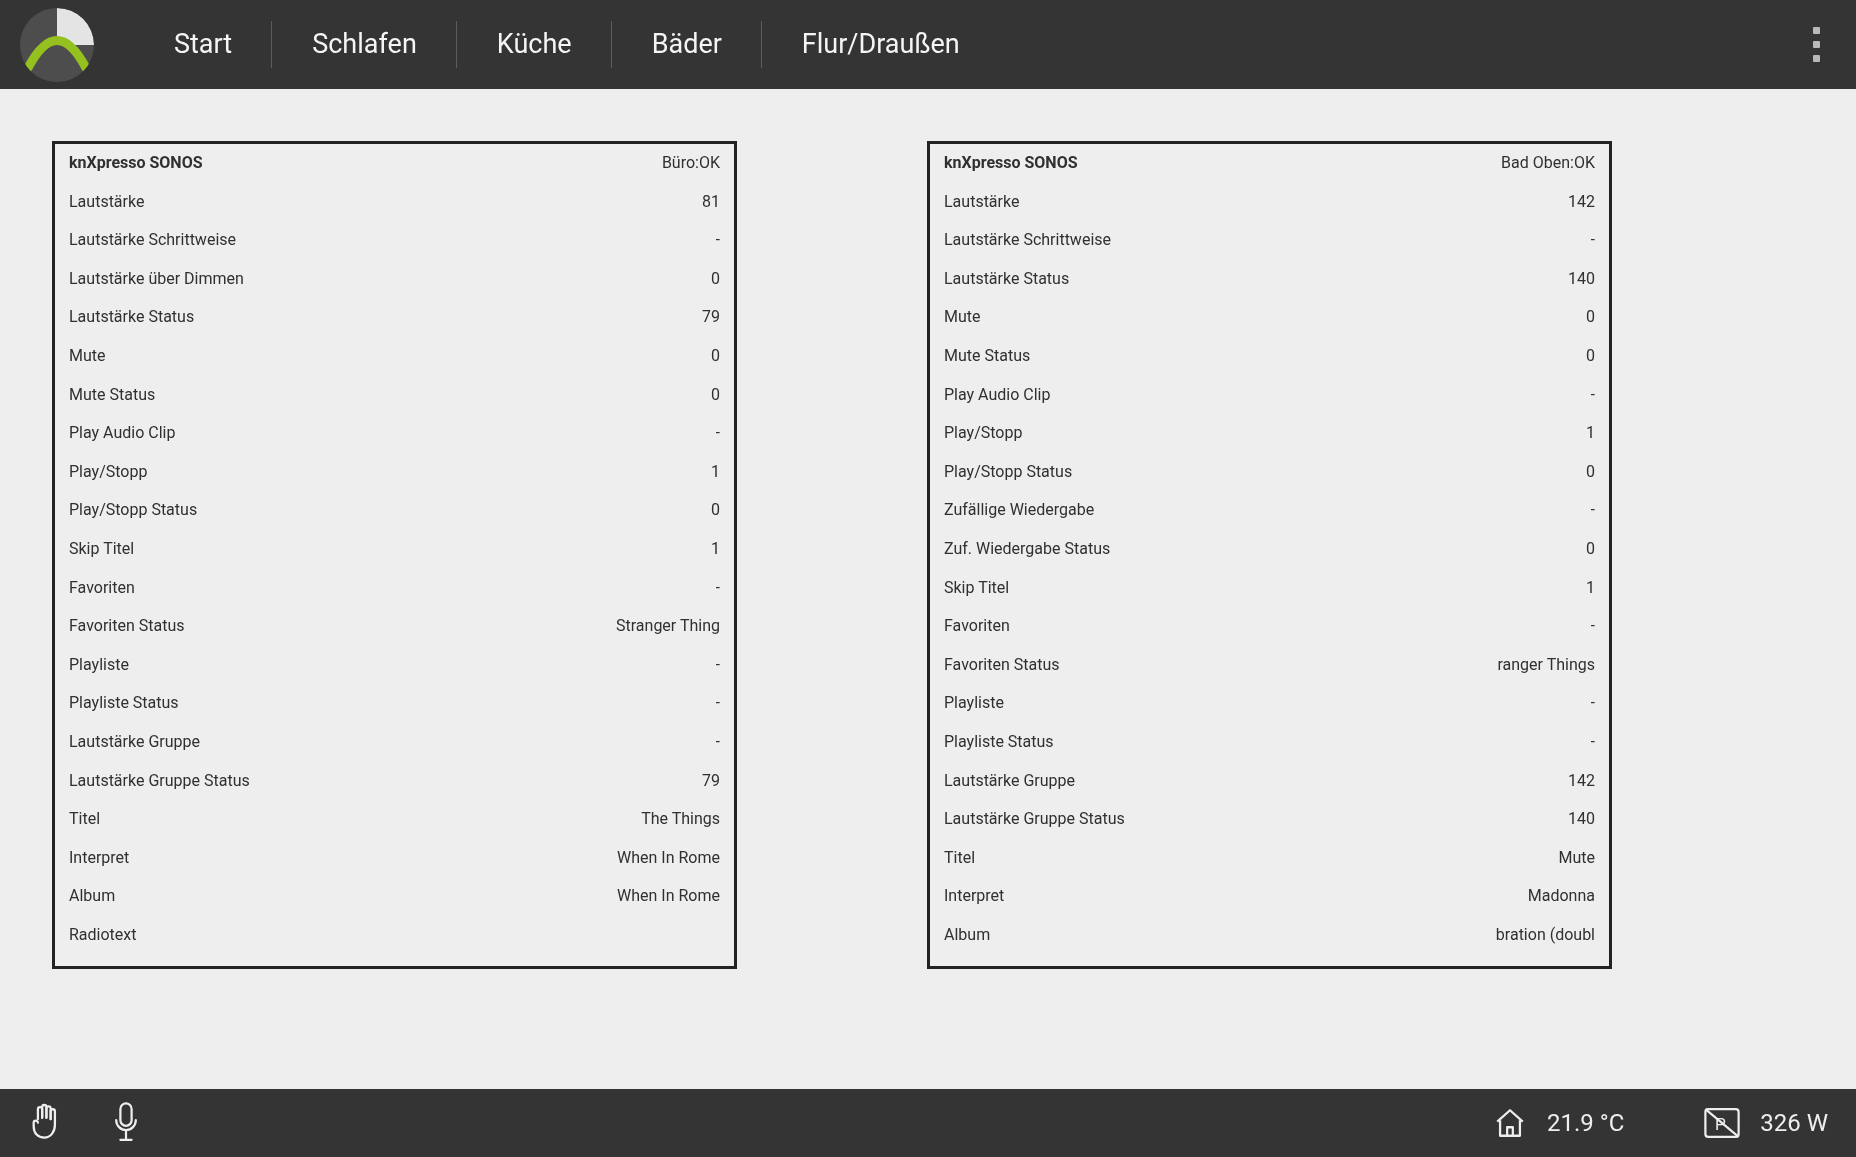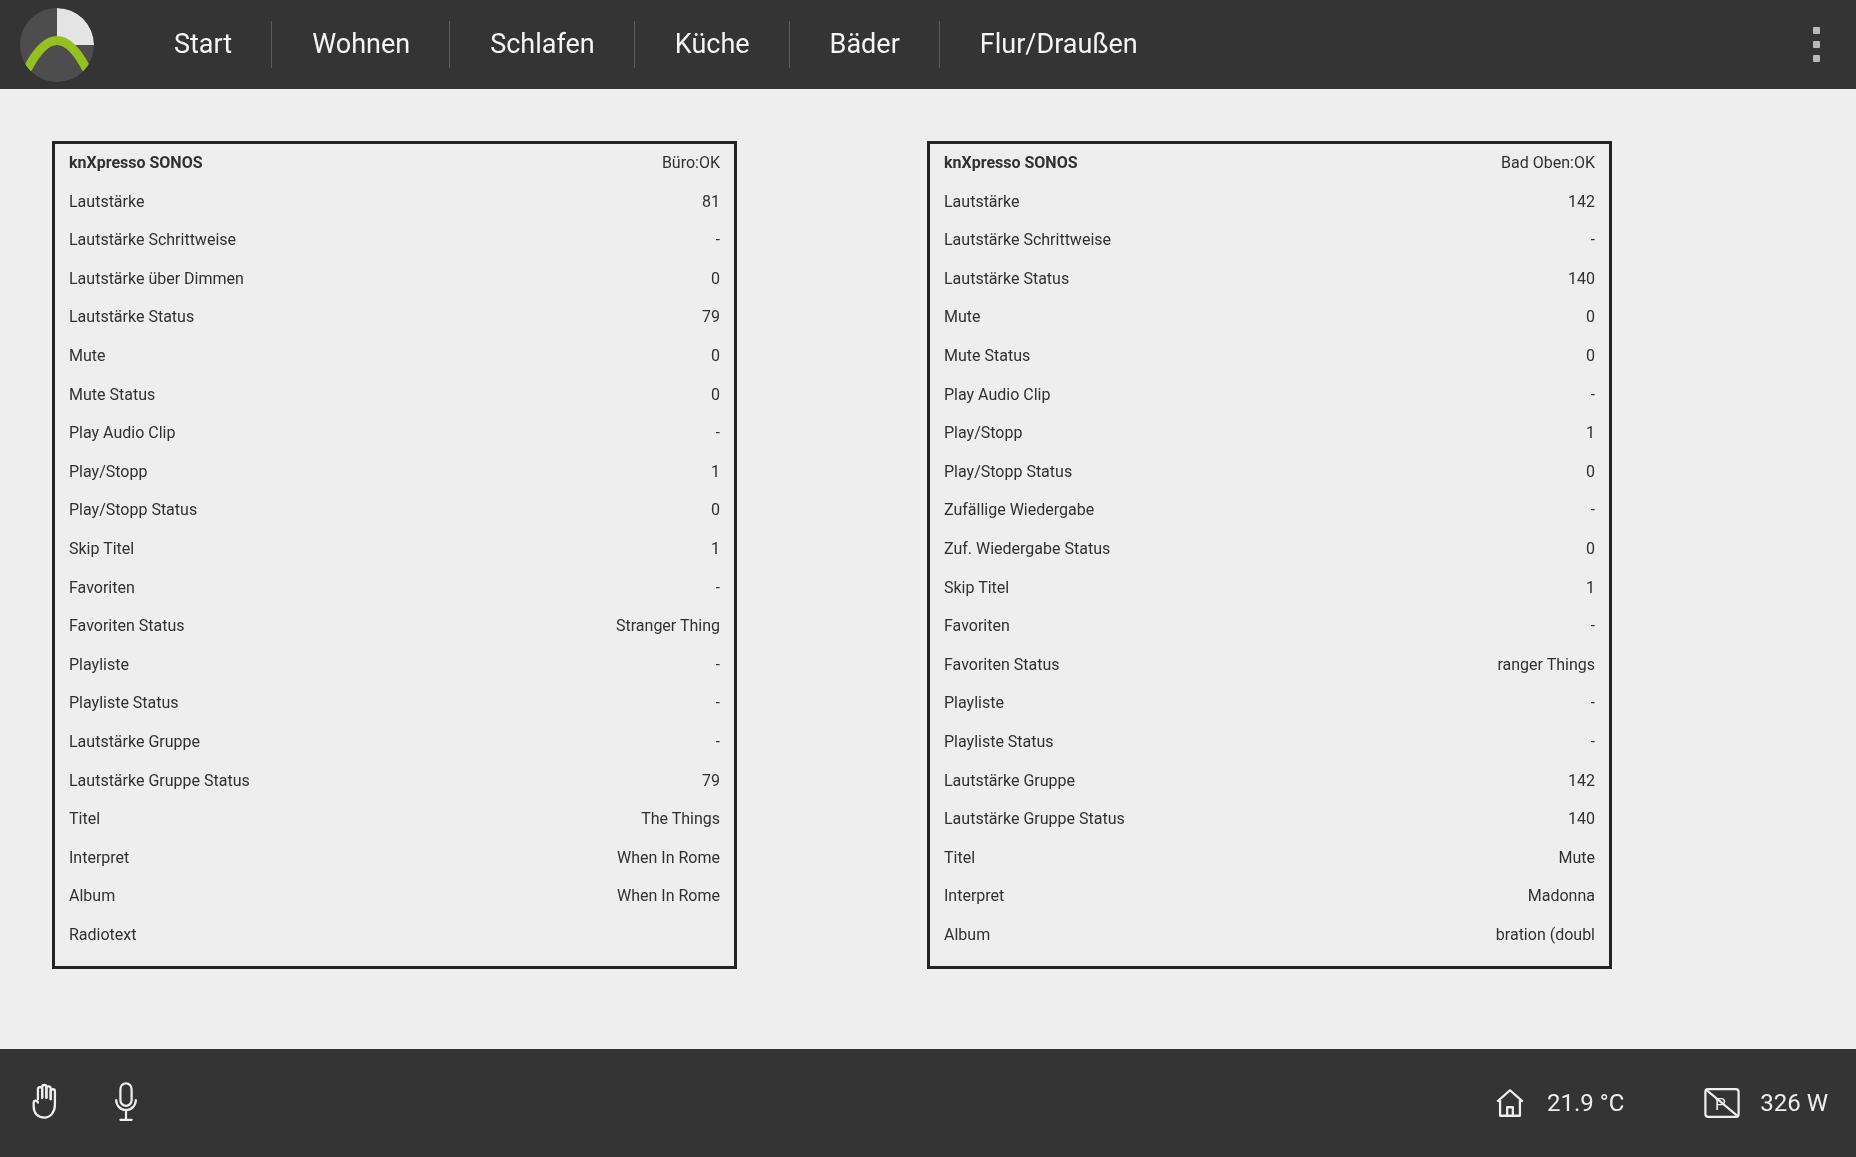--- a/index.html
+++ b/index.html
@@ -87,21 +87,21 @@
   }
   .panel-header .left { font-weight: 700; }
   .row .left, .row .right { overflow: hidden; text-overflow: clip; }
   .row .right { text-align: right; }
 
   
   .panel > * { flex: 0 0 auto; }
 
   
   .bottombar {
-    height: 108px;
+    height: 68px;
     background: #343434;
     display: flex;
     align-items: center;
     padding: 0 28px;
     color: #eeeeee;
     font-size: 24px;
   }
   .bottombar .left-icons { display: flex; gap: 50px; }
   .bottombar .status     { margin-left: auto; display: flex; gap: 80px; align-items: center; }
   .status-grp { display: flex; align-items: center; gap: 20px; }
@@ -113,21 +113,20 @@
 <div class="topbar">
   <div class="logo">
     <svg viewBox="0 0 74 74">
       <circle cx="37" cy="37" r="37" fill="#4d4d4d"></circle>
       <path d="M37 0 A37 37 0 0 1 74 37 L37 37 Z" fill="#e4e4e4"></path>
       <path d="M8 60 Q37 5 66 60" fill="none" stroke="#94c11f" stroke-width="9" stroke-linecap="round"></path>
     </svg>
   </div>
   <div class="navitems">
     <div class="navitem">Start</div>
-    <div class="navitem">Wohnen</div>
     <div class="navitem">Schlafen</div>
     <div class="navitem">Küche</div>
     <div class="navitem">Bäder</div>
     <div class="navitem">Flur/Draußen</div>
   </div>
   <div class="menu-dots">
     <span></span>
       <span></span>
       <span></span>
   </div>

